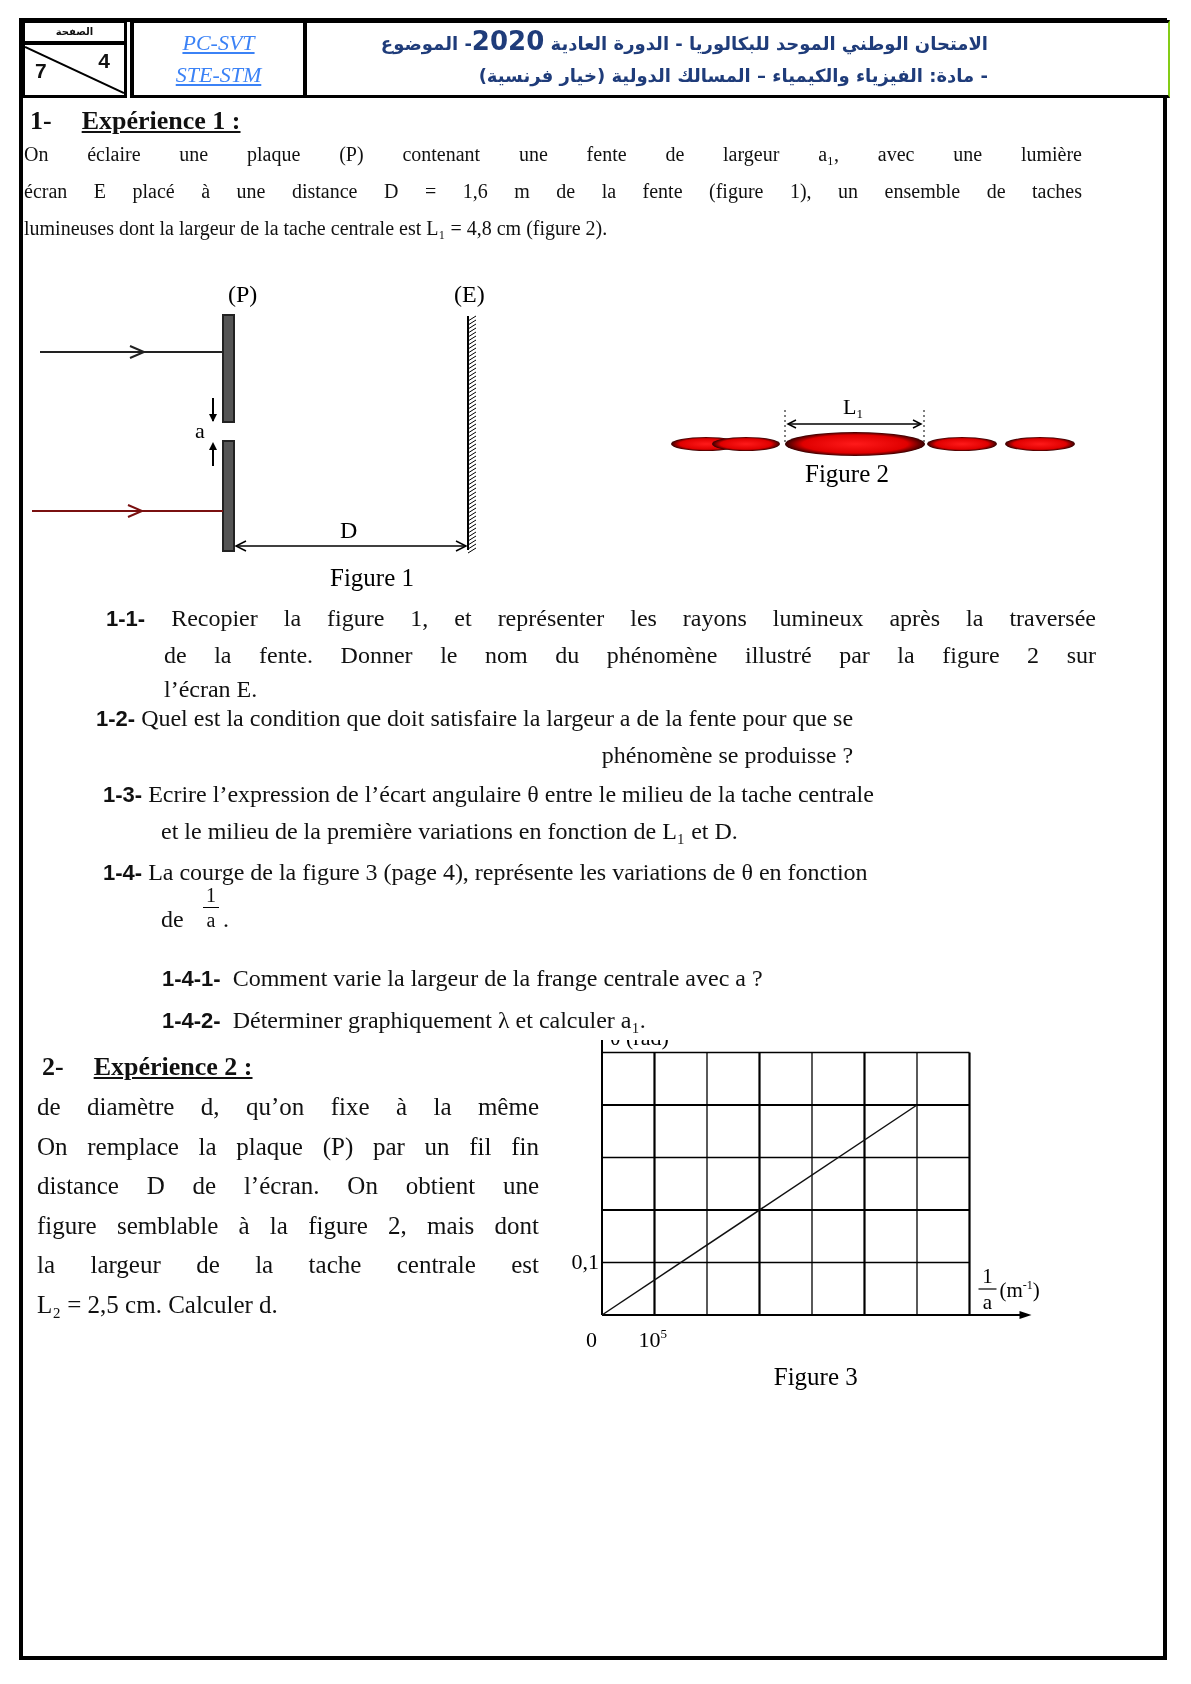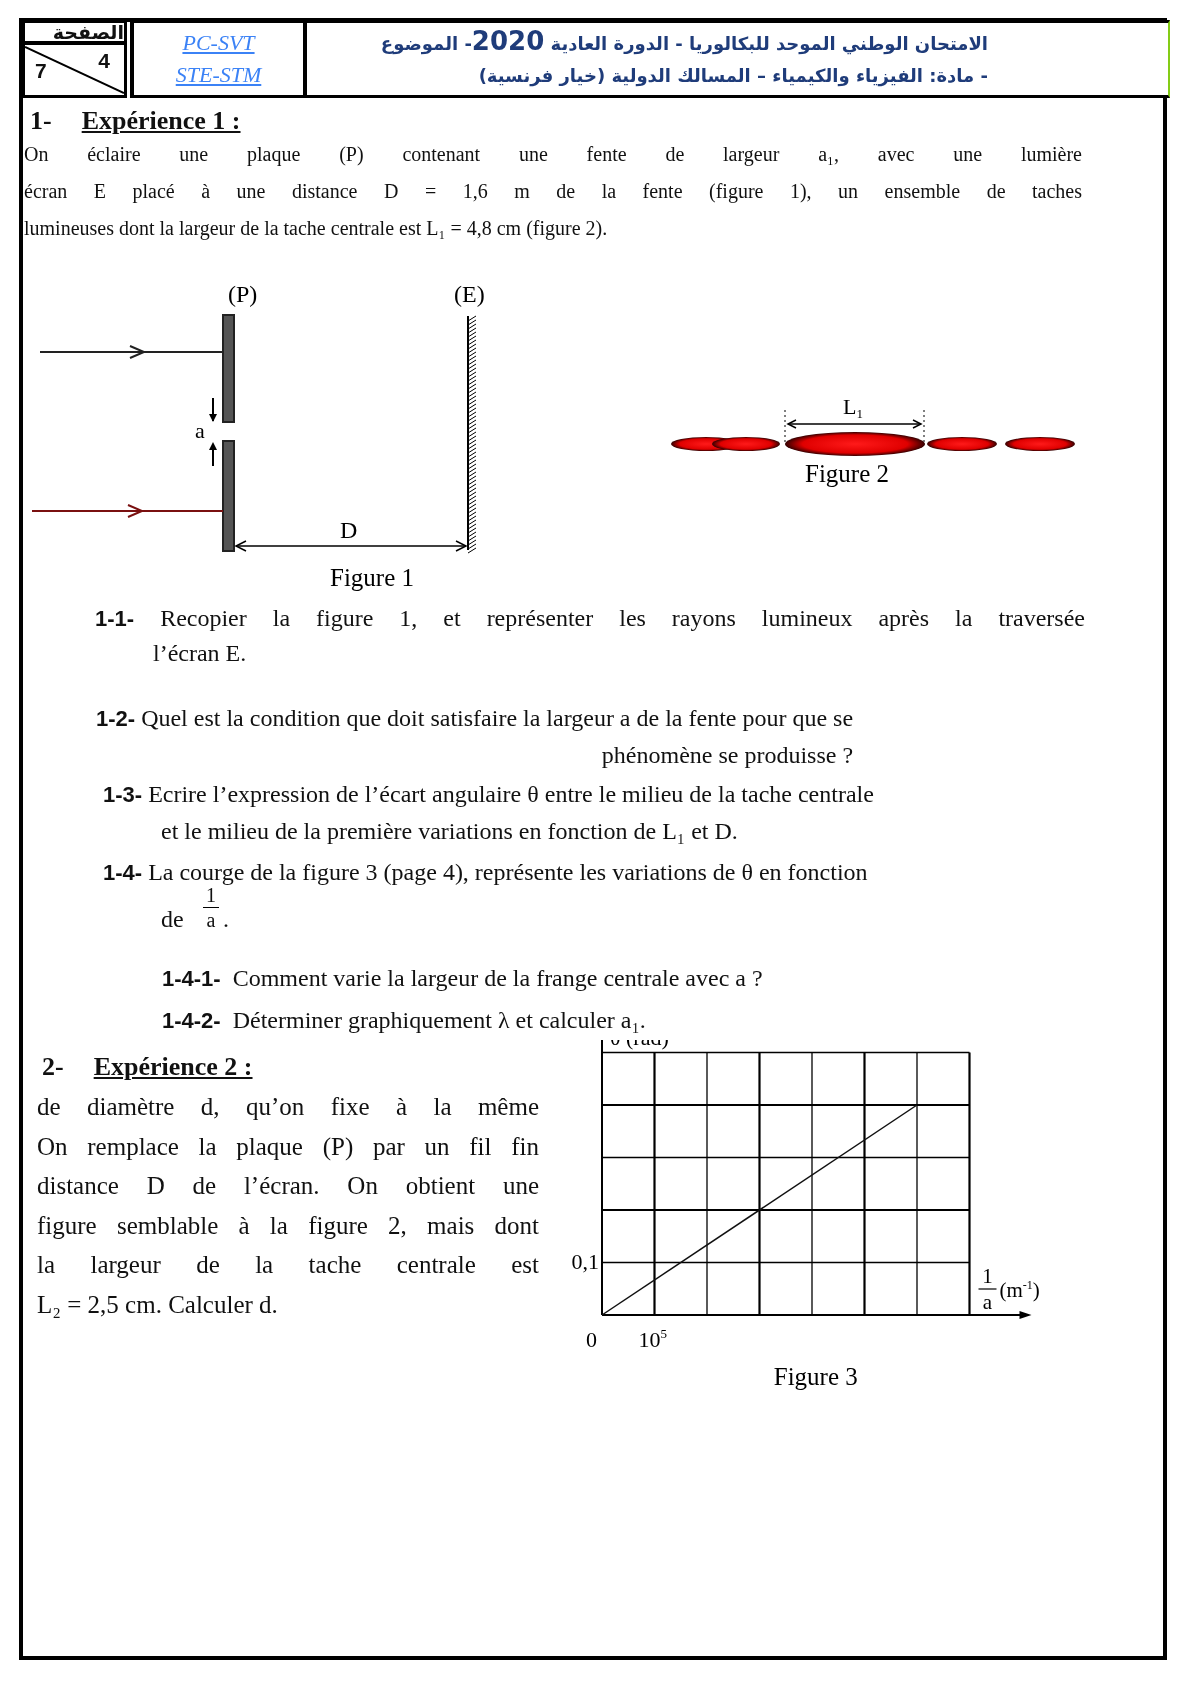--- a/index.html
+++ b/index.html
@@ -3,21 +3,21 @@
 <meta charset="utf-8">
 <style>
   html, body { margin:0; padding:0; background:#fff; }
   body { width:1191px; height:1684px; position:relative; overflow:hidden;
          font-family:"Liberation Serif", "DejaVu Serif", serif; color:#111; }
   .frame { position:absolute; left:19px; top:18px; width:1148px; height:1642px;
            border:4px solid #000; box-sizing:border-box; }
   .hdr { position:absolute; top:20px; height:78px; border:3px solid #000; box-sizing:border-box; background:#fff; }
   .hdr-page { left:22px; width:105px; }
   .hdr-page .lbl { position:absolute; left:0; right:0; top:0; height:18px; border-bottom:4px solid #000;
-                   font-family:"DejaVu Sans", sans-serif; font-size:19px; font-weight:bold; text-align:right; line-height:18px; }
+                   font-family:"DejaVu Sans", sans-serif; font-size:10px; font-weight:bold; text-align:center; line-height:18px; }
   .hdr-page .num { position:absolute; font-family:"Liberation Sans", sans-serif; font-size:21px; font-weight:bold; }
   .hdr-page svg { position:absolute; left:0; top:22px; }
   .hdr-track { left:130px; width:176px; border-left:4px solid #000; text-align:center; }
   .hdr-track div { font-family:"Liberation Serif", serif; font-style:italic; font-size:22px; color:#3b82f6;
                    text-decoration:underline; line-height:32px; }
   .hdr-title { left:304px; width:866px; border-right:2px solid #84cc16; direction:rtl; text-align:right; padding-right:180px; }
   .hdr-title div { font-family:"DejaVu Sans", sans-serif; font-weight:bold; color:#1f3c7a; font-size:18px; line-height:32px; }
   .hdr-title .big { font-size:26px; }
   .t { position:absolute; font-size:20px; line-height:37px; }
   .just { text-align:justify; text-align-last:justify; }
@@ -159,22 +159,23 @@
   <path d="M253 30 L261 34 L253 38" fill="none" stroke="#000" stroke-width="1.5"></path>
   <text x="183" y="24" font-size="22"><tspan>L</tspan><tspan font-size="13" dy="4">1</tspan></text>
   <ellipse cx="46" cy="54" rx="35" ry="7" fill="url(#spot)"></ellipse>
   <ellipse cx="124" cy="54" rx="34" ry="7" fill="url(#spot)" transform="translate(-38,0)"></ellipse>
   <ellipse cx="195" cy="54" rx="70" ry="12" fill="url(#spot)"></ellipse>
   <ellipse cx="302" cy="54" rx="35" ry="7" fill="url(#spot)"></ellipse>
   <ellipse cx="380" cy="54" rx="35" ry="7" fill="url(#spot)"></ellipse>
   <text x="145" y="92" font-size="25">Figure 2</text>
 </svg>
 
-<div class="q" style="left:95px; top:600px; width:990px;">
+<div class="q" style="left:106px; top:600px; width:990px;">
   <div class="just"><b>1-1-</b> <span>Recopier la figure 1, et représenter les rayons lumineux après la traversée</span></div>
+  <div class="just" style="padding-left:58px">de la fente. Donner le nom du phénomène illustré par la figure 2 sur</div>
   <div style="padding-left:58px; line-height:32px">l’écran E.</div>
 </div>
 <div class="q" style="left:96px; top:700px;text-align:right;">
   <div><b>1-2-</b> <span>Quel est la condition que doit satisfaire la largeur a de la fente pour que se</span></div>
   <div style="padding-left:58px">phénomène se produisse ?</div>
 </div>
 <div class="q" style="left:103px; top:776px;">
   <div><b>1-3-</b> <span>Ecrire l’expression de l’écart angulaire θ entre le milieu de la tache centrale</span></div>
   <div style="padding-left:58px">et le milieu de la première variations en fonction de L₁ et D.</div>
 </div>

